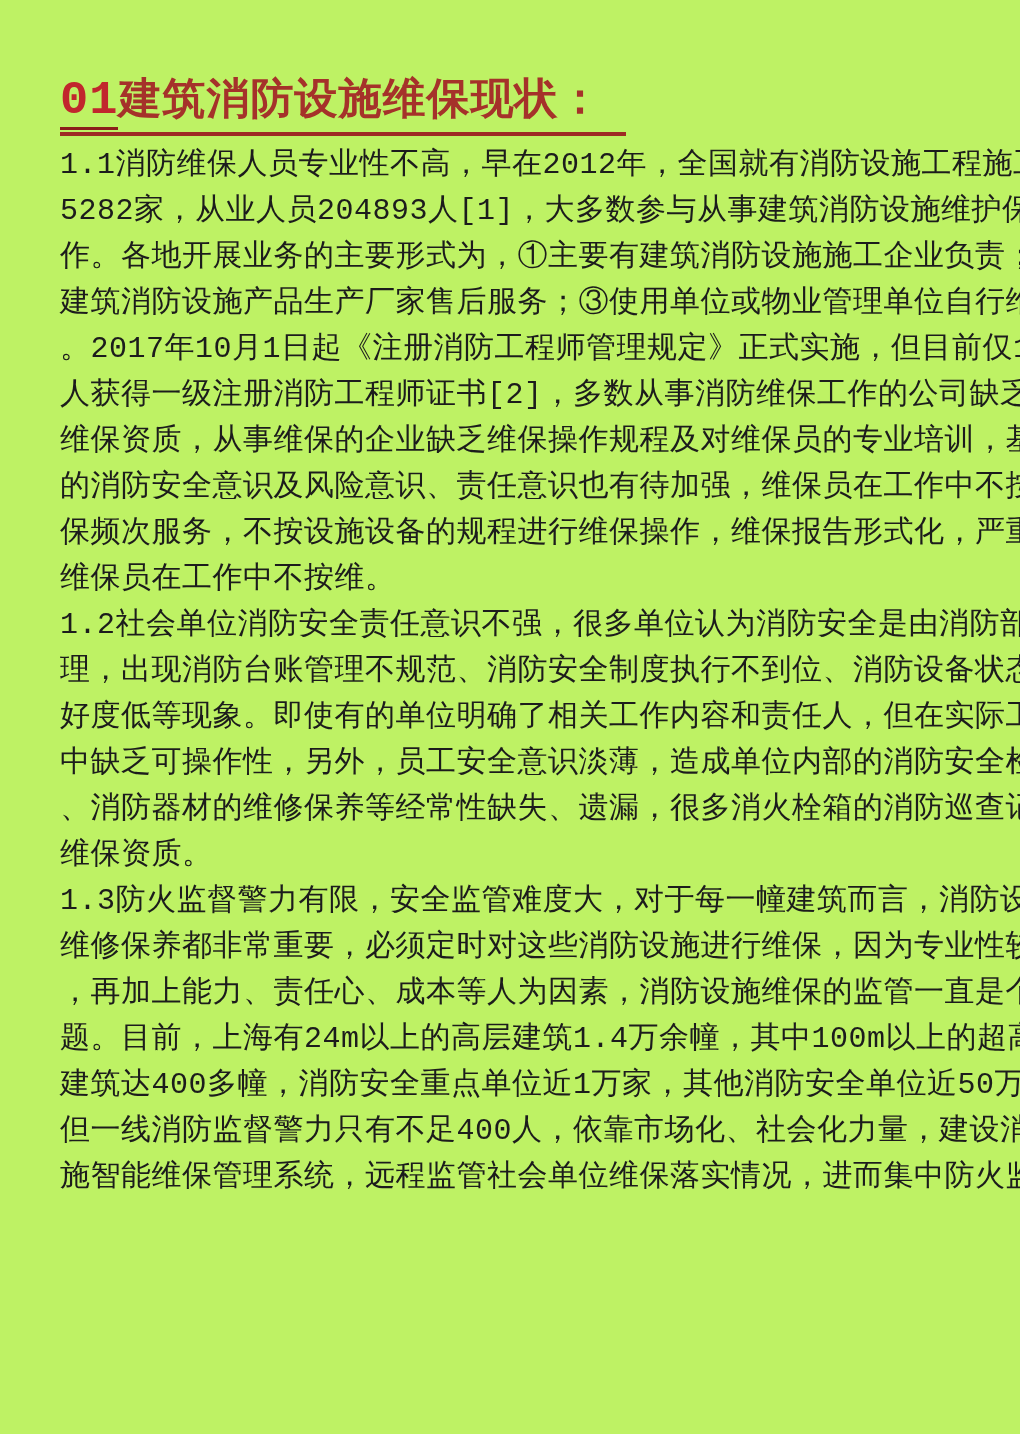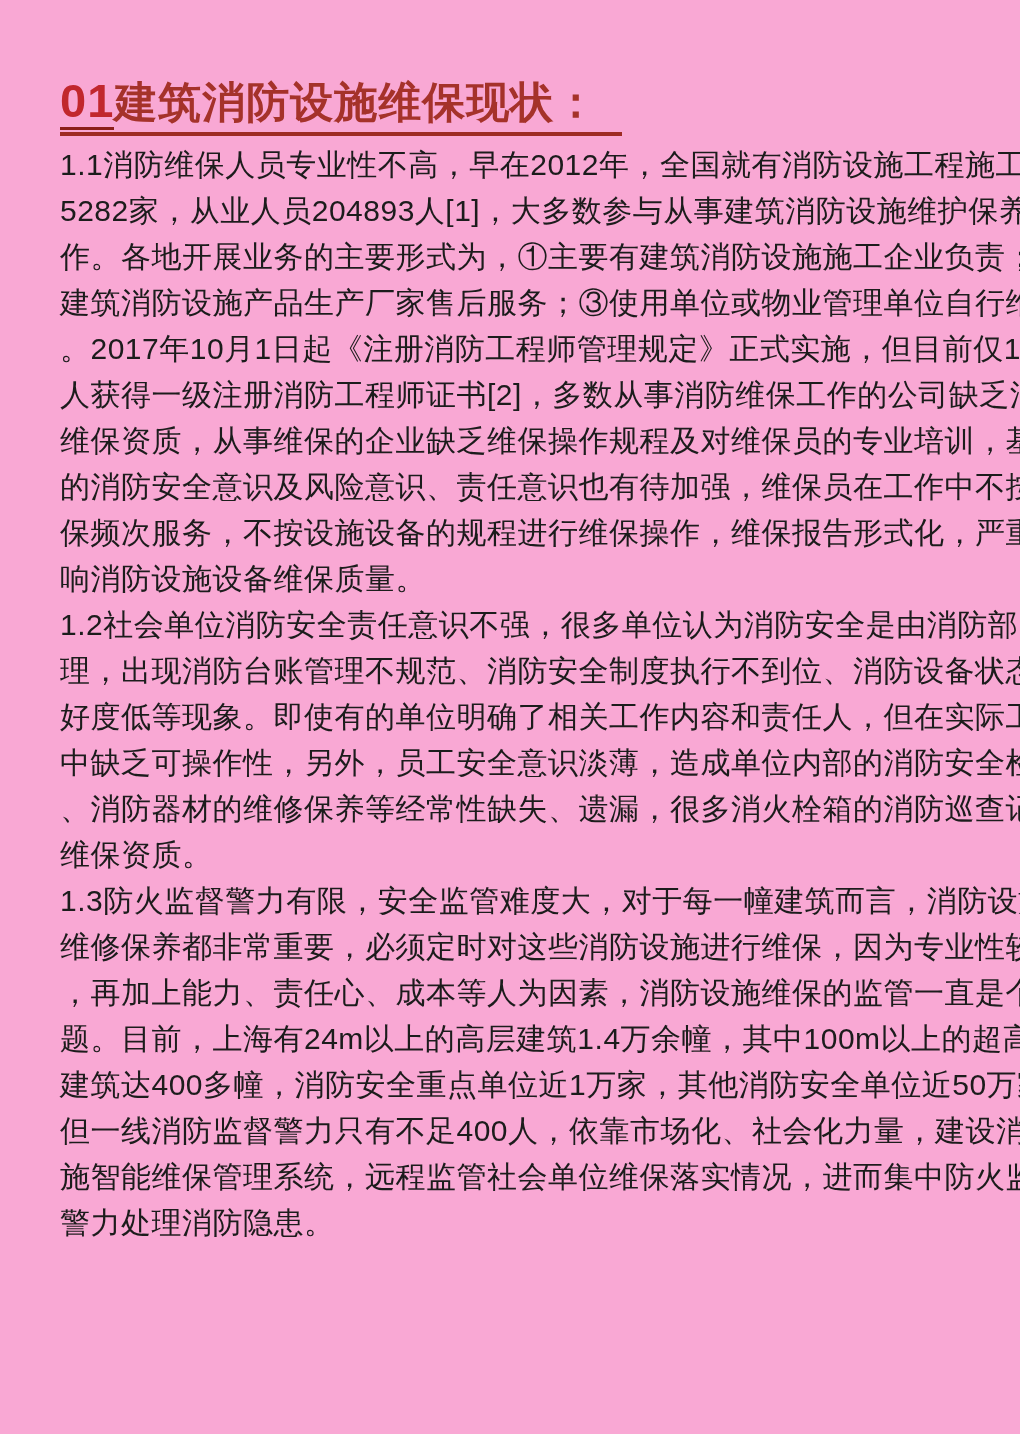--- a/index.html
+++ b/index.html
@@ -4,23 +4,23 @@
 <style>
   html, body {
     margin: 0;
     padding: 0;
     background: #ffffff;
   }
   .page {
     position: relative;
     width: 1020px;
     height: 1434px;
-    background: #f9a8d4;
+    background: #bef264;
     overflow: hidden;
-    font-family: Liberation Sans, sans-serif;
+    font-family: Liberation Mono, monospace;
   }
   .heading {
     position: absolute;
     top: 54px;
     left: 60px;
     white-space: nowrap;
     line-height: 1.1;
   }
   .heading-underline-wrap {
     display: inline-block;
@@ -72,35 +72,34 @@
       <div class="paragraph">
         <div class="text-line">1.1消防维保人员专业性不高，早在2012年，全国就有消防设施工程施工单位</div>
         <div class="text-line">5282家，从业人员204893人[1]，大多数参与从事建筑消防设施维护保养工</div>
         <div class="text-line">作。各地开展业务的主要形式为，①主要有建筑消防设施施工企业负责；②</div>
         <div class="text-line">建筑消防设施产品生产厂家售后服务；③使用单位或物业管理单位自行维保</div>
         <div class="text-line">。2017年10月1日起《注册消防工程师管理规定》正式实施，但目前仅1180</div>
         <div class="text-line">人获得一级注册消防工程师证书[2]，多数从事消防维保工作的公司缺乏消防</div>
         <div class="text-line">维保资质，从事维保的企业缺乏维保操作规程及对维保员的专业培训，基本</div>
         <div class="text-line">的消防安全意识及风险意识、责任意识也有待加强，维保员在工作中不按维</div>
         <div class="text-line">保频次服务，不按设施设备的规程进行维保操作，维保报告形式化，严重影</div>
-        <div class="text-line">响消防设施设备维保质量。</div>
+        <div class="text-line">维保员在工作中不按维。</div>
       </div>
       <div class="paragraph">
         <div class="text-line">1.2社会单位消防安全责任意识不强，很多单位认为消防安全是由消防部门管</div>
         <div class="text-line">理，出现消防台账管理不规范、消防安全制度执行不到位、消防设备状态完</div>
         <div class="text-line">好度低等现象。即使有的单位明确了相关工作内容和责任人，但在实际工作</div>
         <div class="text-line">中缺乏可操作性，另外，员工安全意识淡薄，造成单位内部的消防安全检查</div>
         <div class="text-line">、消防器材的维修保养等经常性缺失、遗漏，很多消火栓箱的消防巡查记录</div>
         <div class="text-line">维保资质。</div>
       </div>
       <div class="paragraph">
         <div class="text-line">1.3防火监督警力有限，安全监管难度大，对于每一幢建筑而言，消防设施的</div>
         <div class="text-line">维修保养都非常重要，必须定时对这些消防设施进行维保，因为专业性较强</div>
         <div class="text-line">，再加上能力、责任心、成本等人为因素，消防设施维保的监管一直是个难</div>
         <div class="text-line">题。目前，上海有24m以上的高层建筑1.4万余幢，其中100m以上的超高层</div>
         <div class="text-line">建筑达400多幢，消防安全重点单位近1万家，其他消防安全单位近50万家，</div>
         <div class="text-line">但一线消防监督警力只有不足400人，依靠市场化、社会化力量，建设消防设</div>
         <div class="text-line">施智能维保管理系统，远程监管社会单位维保落实情况，进而集中防火监督</div>
-        <div class="text-line">警力处理消防隐患。</div>
       </div>
     </div>
 
 </div>
 
 </body></html>

